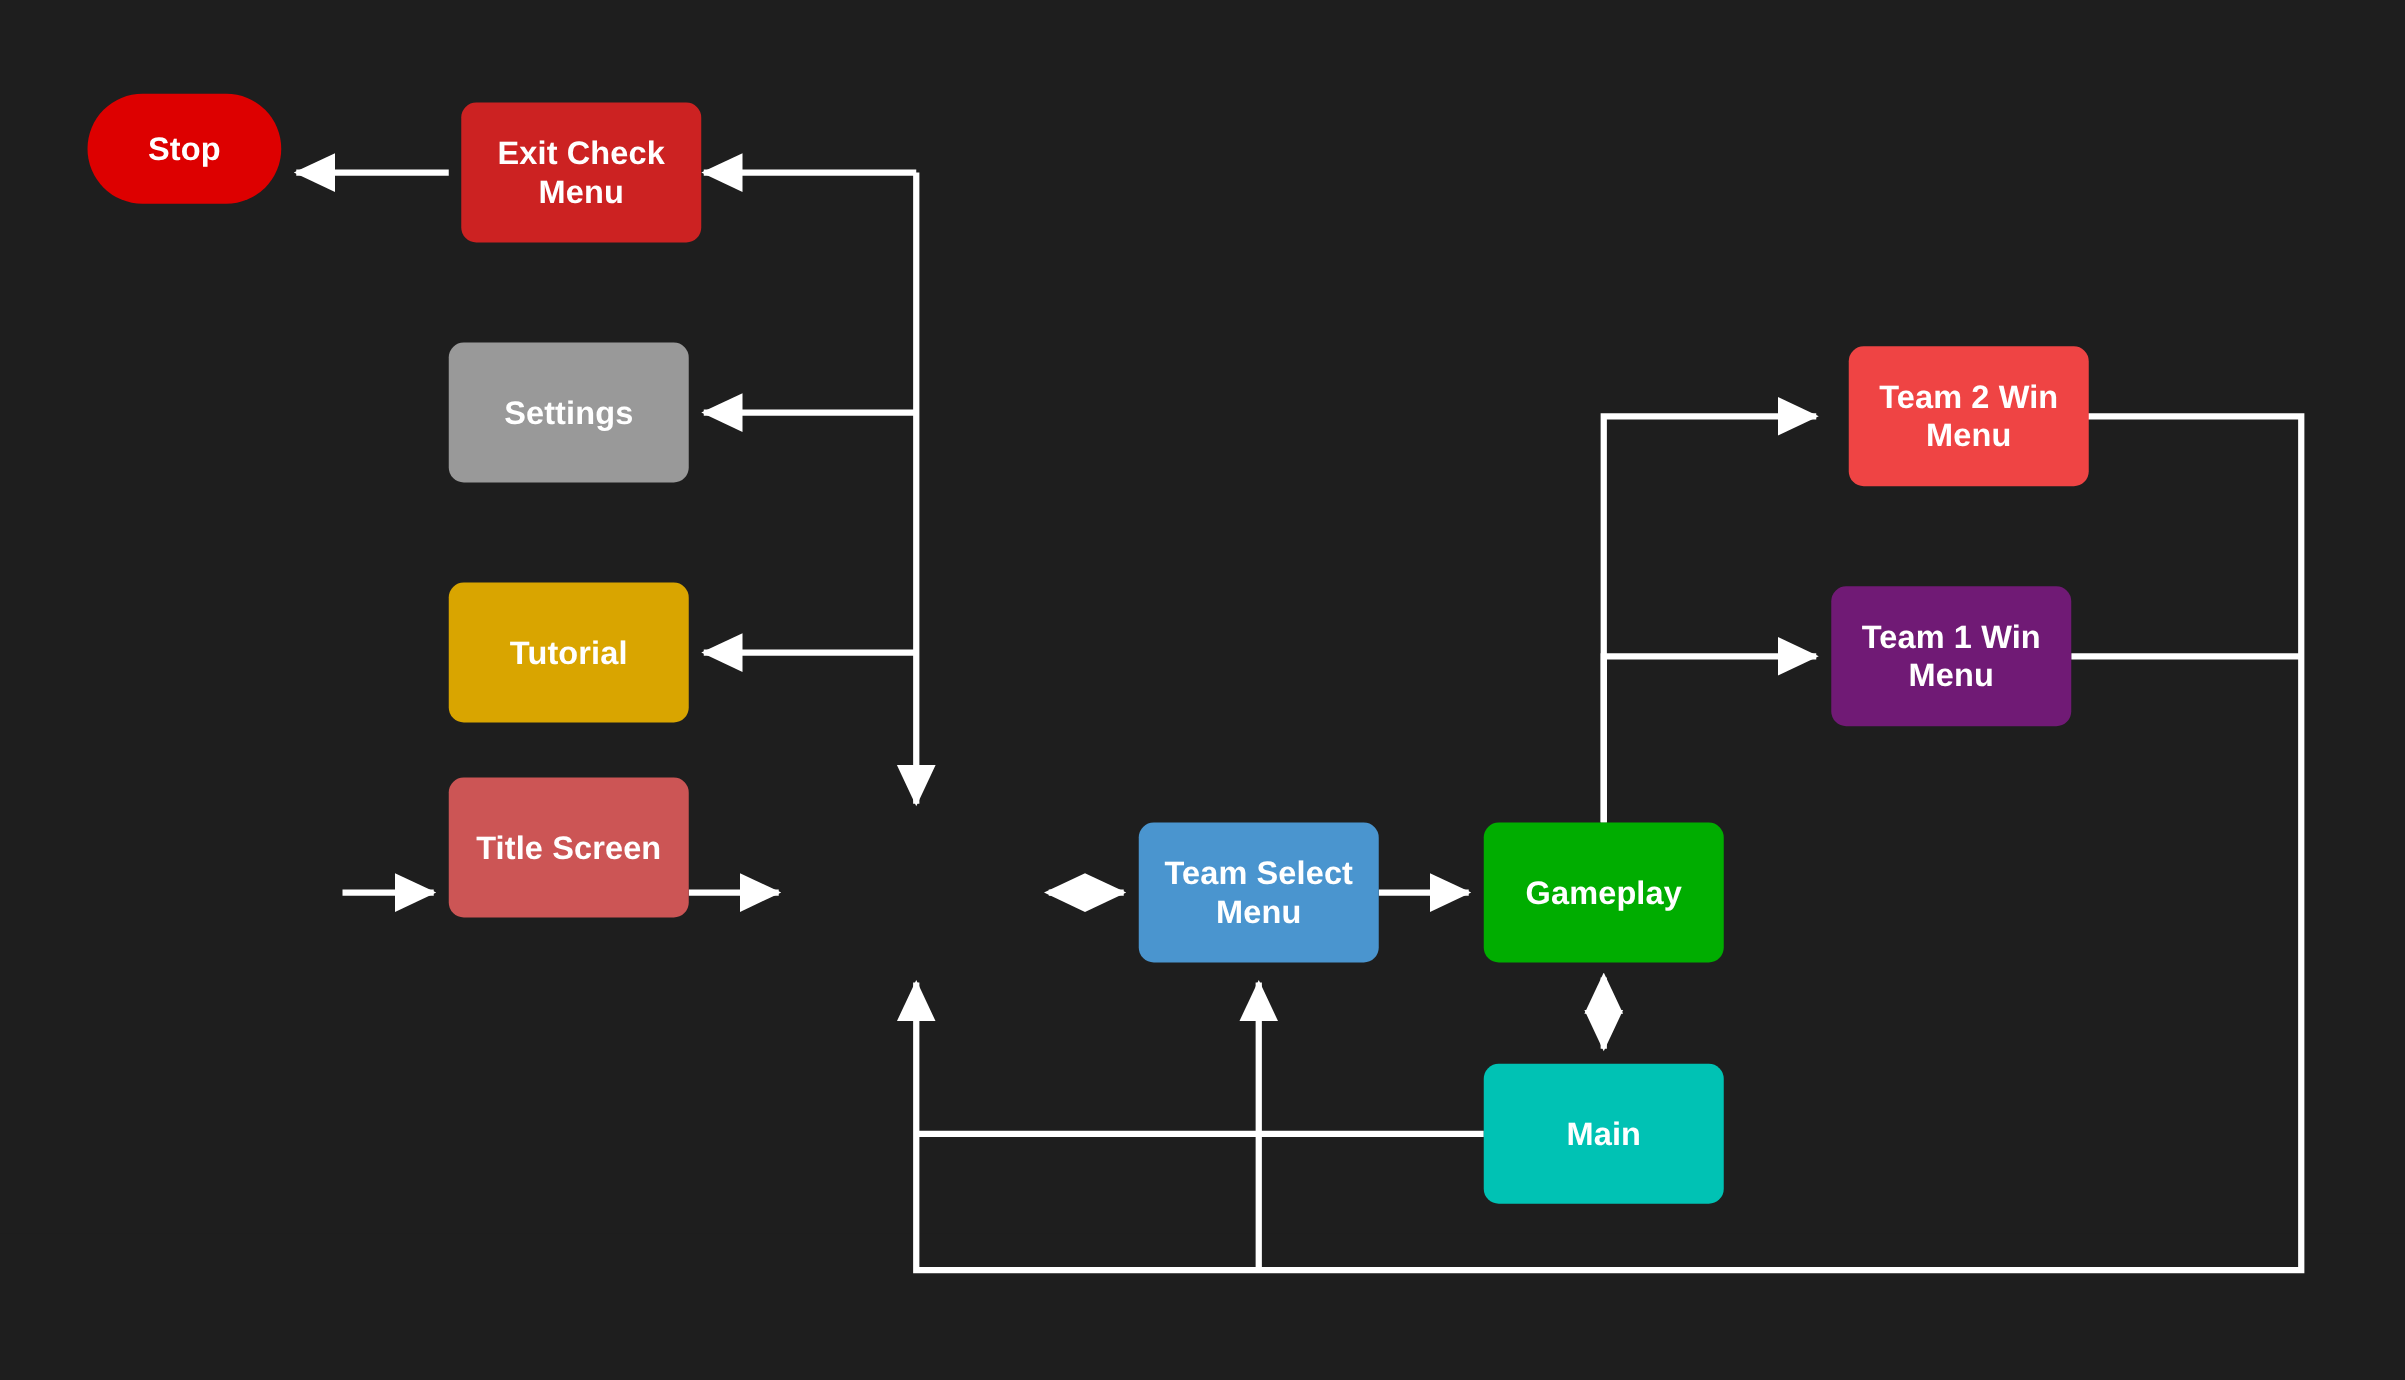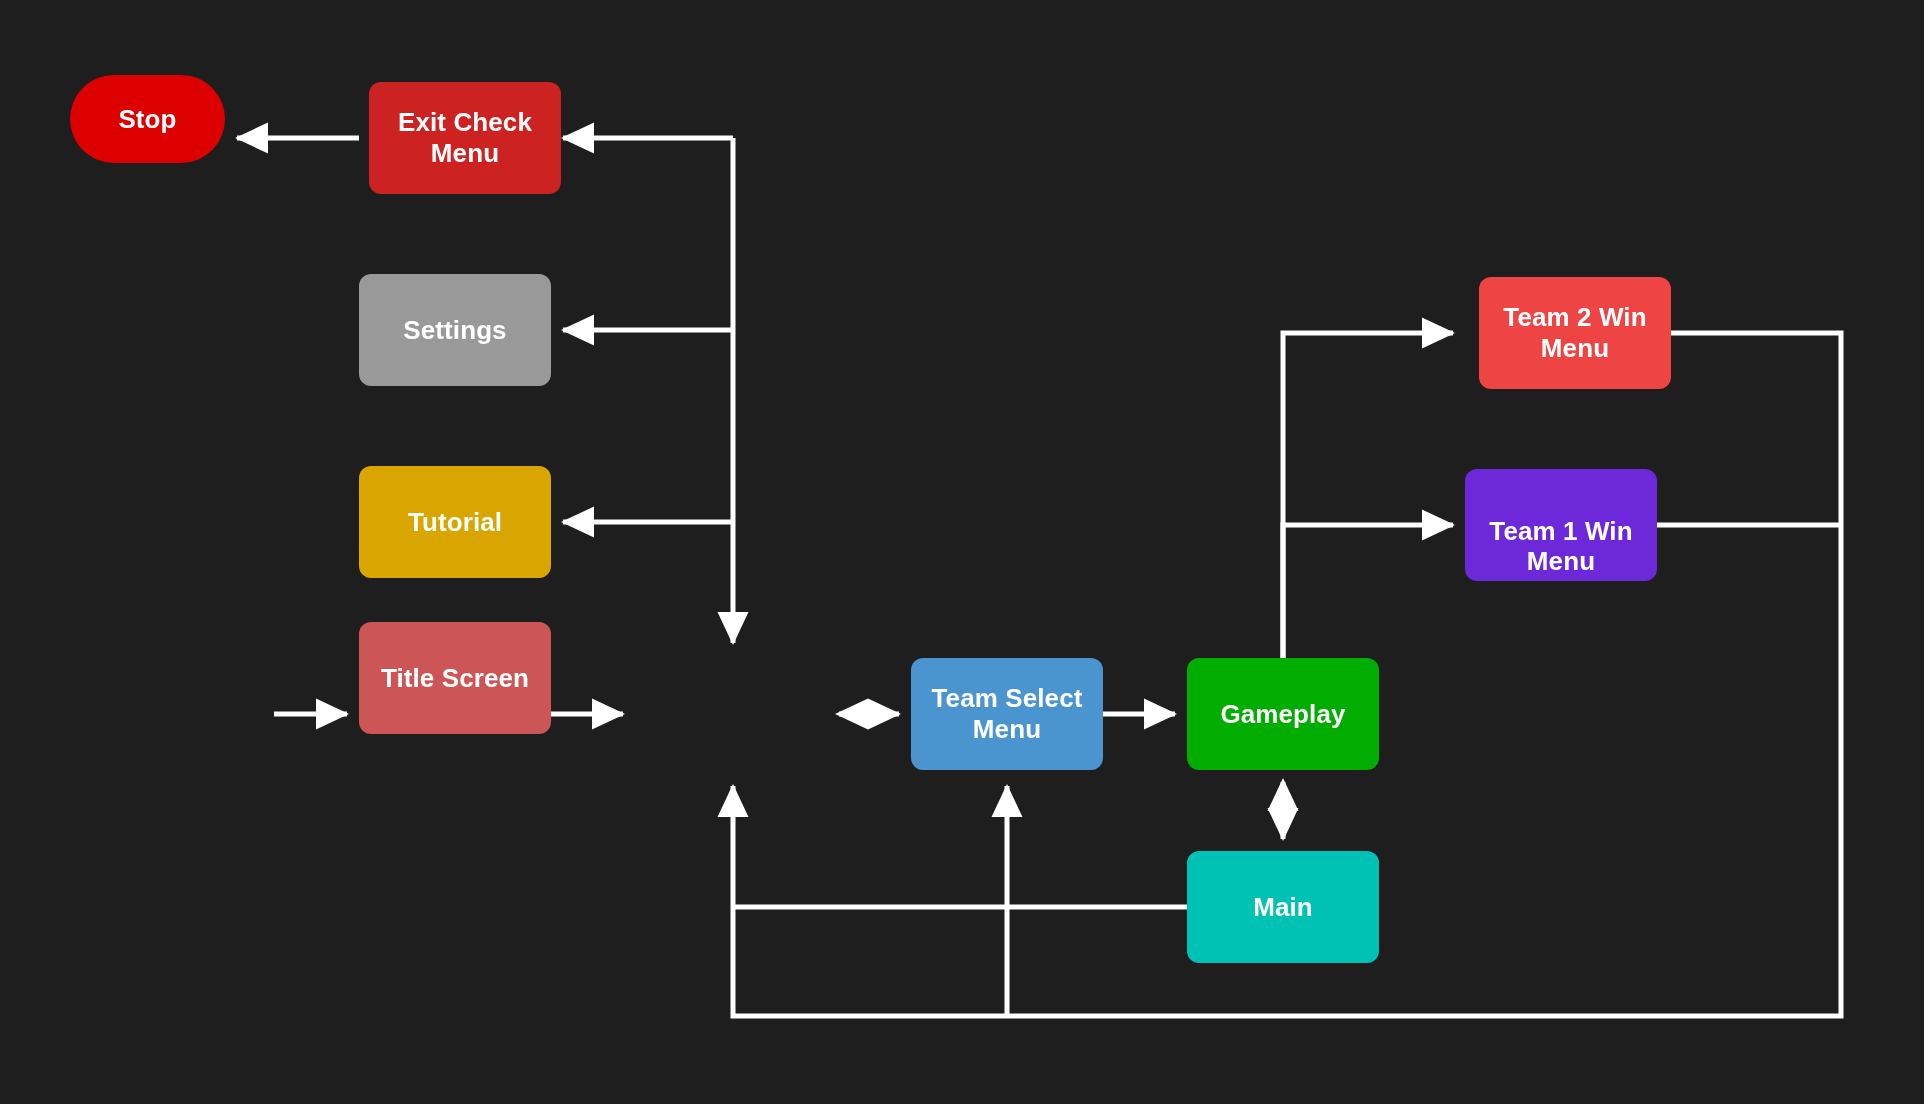--- a/index.html
+++ b/index.html
@@ -111,18 +111,18 @@
   <div class="node rect" style="left: 1187px; top: 658px; width: 192px; height: 112px; background: rgb(0, 173, 0);">
     <span class="node-label">Gameplay</span>
   </div>
   <div class="node rect" style="left: 1187px; top: 851px; width: 192px; height: 112px; background: rgb(0, 194, 180);">
     <span class="node-label">Main</span>
   </div>
   <div class="node rect" style="left: 1465px; top: 277px; width: 192px; height: 112px; background: #ef4444; margin-left: 14px;">
     <span class="node-label">Team 2 Win
 Menu</span>
   </div>
-  <div class="node rect" style="left: 1465px; top: 469px; width: 192px; height: 112px; background: #6d28d9; align-items: flex-end;">
+  <div class="node rect" style="left: 1465px; top: 469px; width: 192px; height: 112px; background: #701a75;">
     <span class="node-label">Team 1 Win
 Menu</span>
   </div>
 
 </div>
 
 </body></html>

